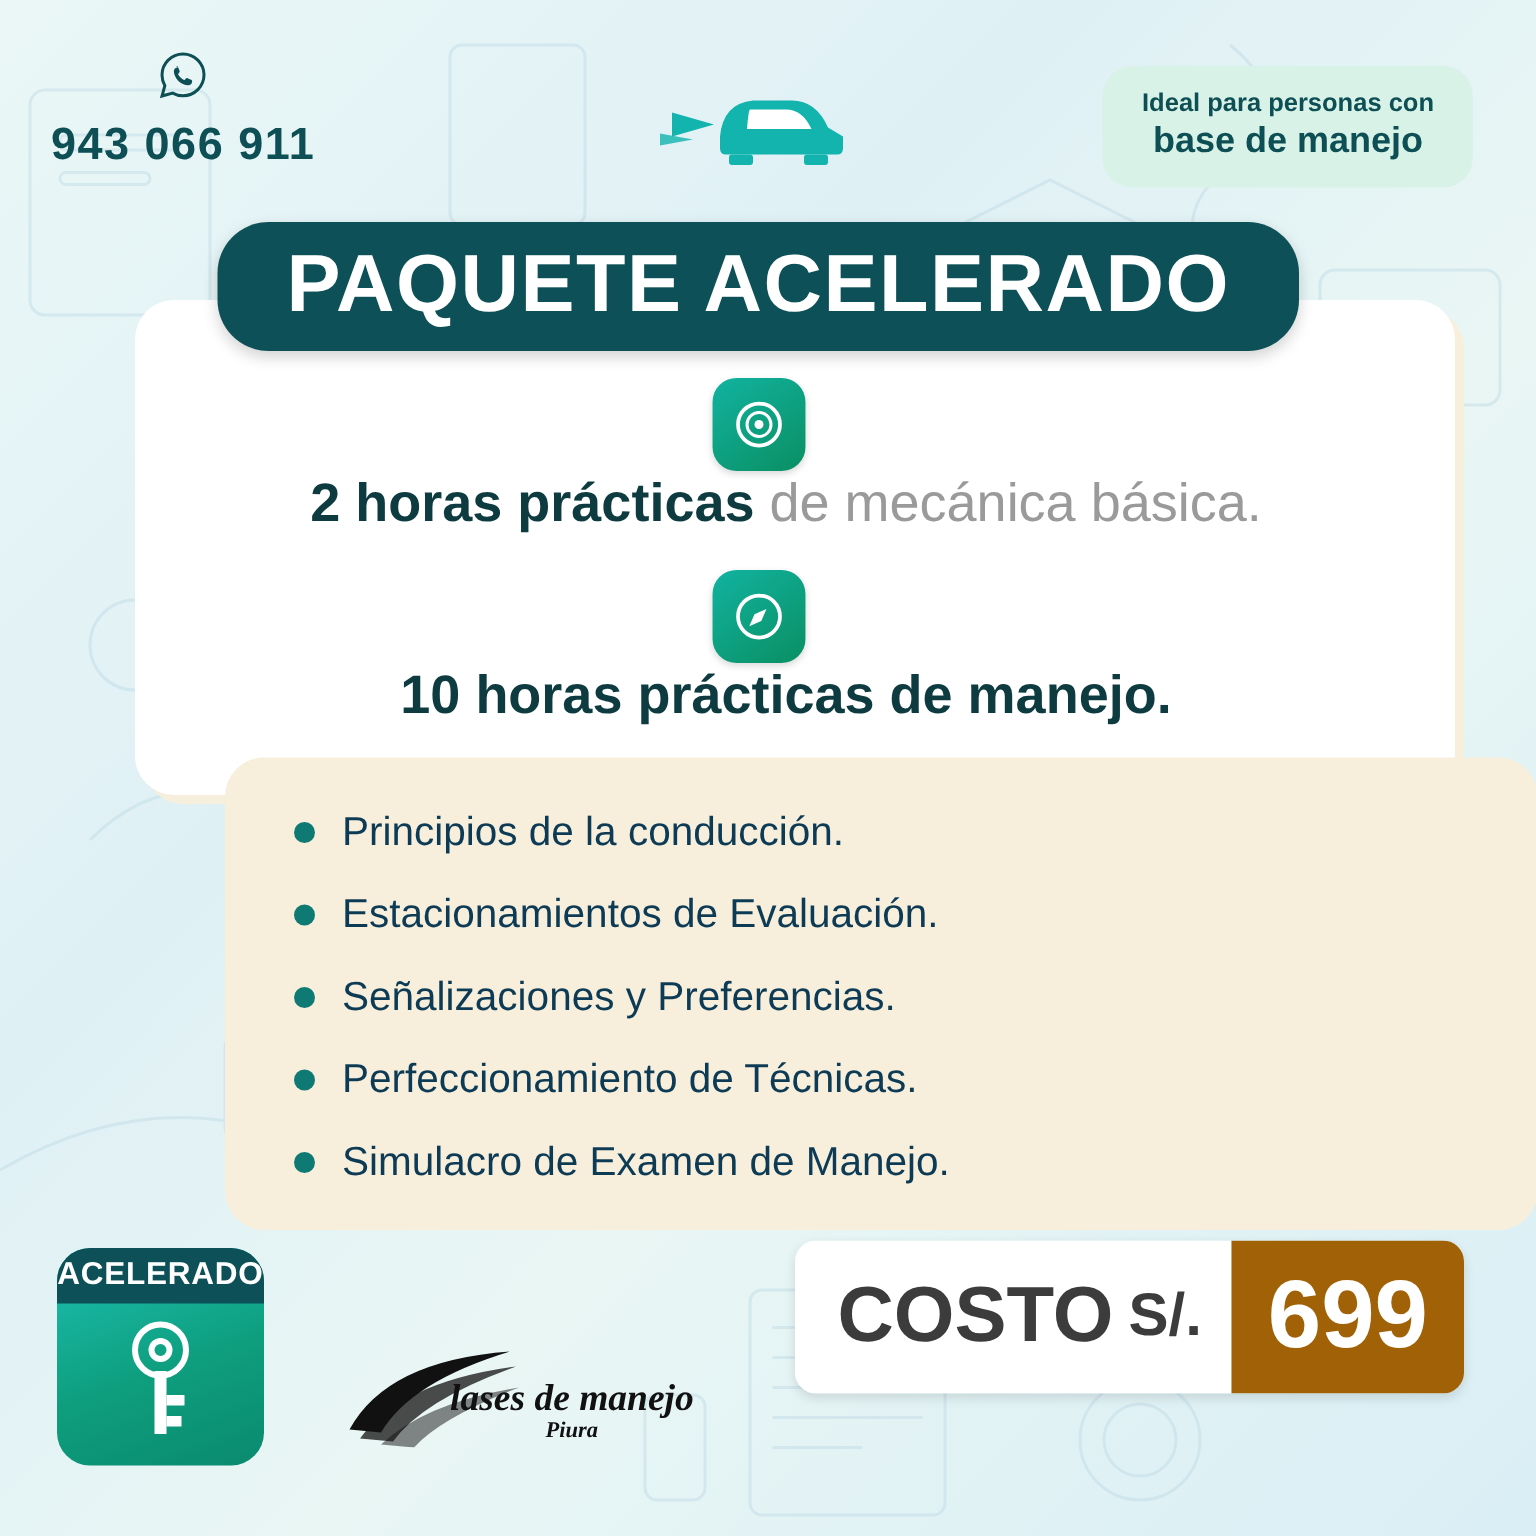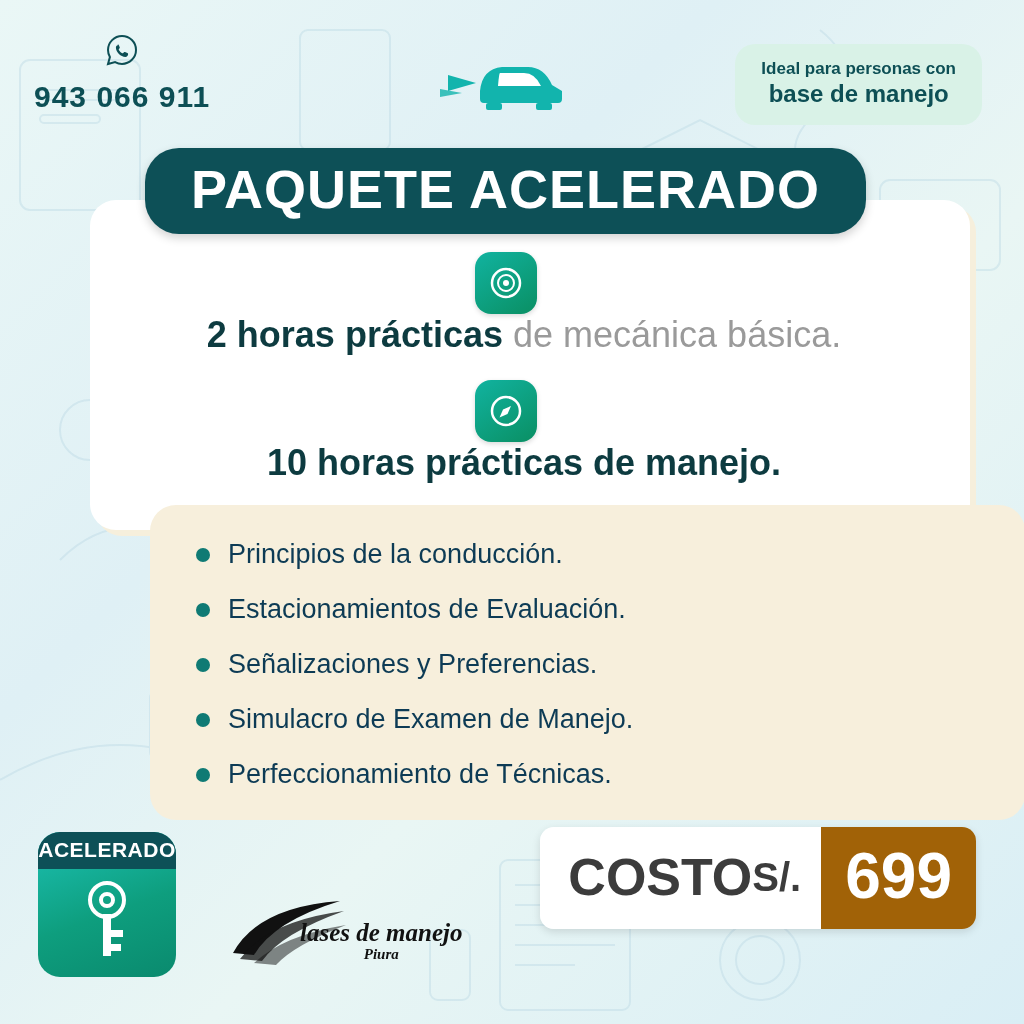--- a/index.html
+++ b/index.html
@@ -110,21 +110,21 @@
   .logo-text small { display:block; font-size:15px; text-align:center; margin-top:2px; }
 
   
   .price-box {
     position:absolute; right:48px; top:827px; z-index:9;
     display:flex; align-items:stretch; border-radius:14px; overflow:hidden;
     box-shadow:0 3px 8px rgba(0,0,0,.12);
   }
   .price-left {
     background:#ffffff; color:#3c3c3c; font-size:52px; font-weight:bold;
-    padding:14px 20px 16px 28px; display:flex; align-items:center; 
+    padding:14px 20px 16px 28px; display:flex; align-items:center; gap:10px;
   }
   .price-left .sol { font-size:40px; }
   .price-right {
     background:#a16207; color:#ffffff; font-size:64px; font-weight:bold;
     padding:12px 24px 16px; display:flex; align-items:center;
   }
 </style>
 </head>
 <body>
 
@@ -237,25 +237,25 @@
   <div class="bullet-item">
     <span class="dot"></span>
     <span class="bullet-text">Estacionamientos de Evaluación.</span>
   </div>
   <div class="bullet-item">
     <span class="dot"></span>
     <span class="bullet-text">Señalizaciones y Preferencias.</span>
   </div>
   <div class="bullet-item">
     <span class="dot"></span>
+    <span class="bullet-text">Perfeccionamiento de Técnicas.</span>
+  </div>
+  <div class="bullet-item">
+    <span class="dot"></span>
     <span class="bullet-text">Simulacro de Examen de Manejo.</span>
-  </div>
-  <div class="bullet-item">
-    <span class="dot"></span>
-    <span class="bullet-text">Perfeccionamiento de Técnicas.</span>
   </div>
 </div>
 
 <div class="acel-badge">
   <div class="cap">ACELERADO</div>
   <div class="keywrap">
     <svg width="70" height="90" viewBox="0 0 70 90">
       <circle cx="35" cy="26" r="17" fill="none" stroke="#ffffff" stroke-width="4"></circle>
       <circle cx="35" cy="26" r="6" fill="none" stroke="#ffffff" stroke-width="4"></circle>
       <rect x="31" y="40" width="8" height="42" fill="#ffffff"></rect>

